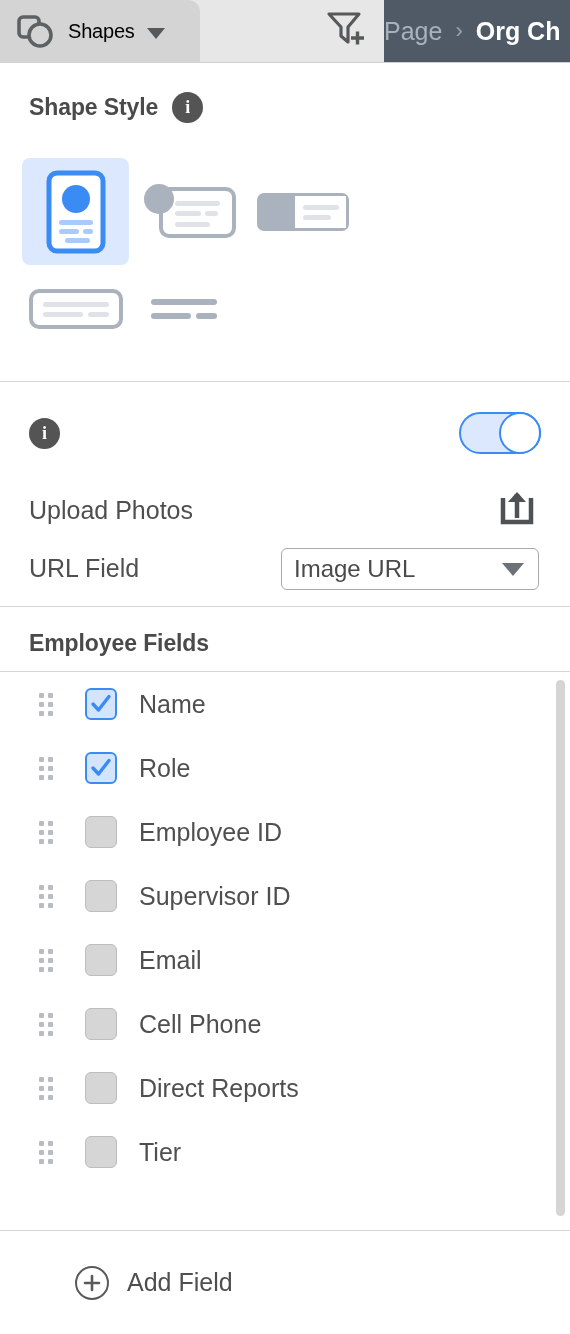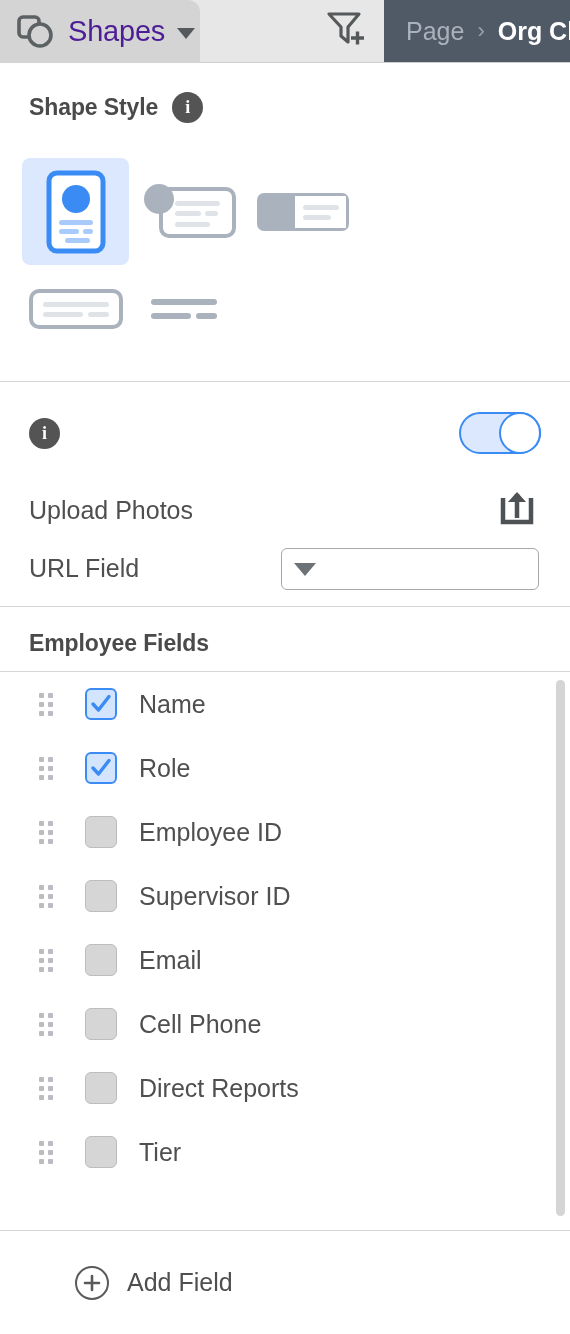--- a/index.html
+++ b/index.html
@@ -21,35 +21,34 @@
   .shapes-btn {
     width:200px; height:63px;
     background:#d4d4d4;
     display:flex; align-items:center; gap:10px;
     padding-left:16px;
     border-top-right-radius:12px;
     cursor:pointer;
   }
   .shapes-icon { width:42px; height:36px; flex:0 0 auto; }
   .shapes-label {
-    font-size:29px; color:#4c1d95; letter-spacing:-0.2px;
+    font-size:20px; color:#000000; letter-spacing:-0.2px;
   }
   .caret-small {
     width:0;height:0;border-left:9px solid transparent;border-right:9px solid transparent;
     border-top:11px solid #55595b; margin-left:2px; margin-top:3px;
   }
   .toolbar-spacer{ flex:1 1 auto; }
   .filter-btn {
     width:76px; display:flex; align-items:center; justify-content:center;
     cursor:pointer;
   }
   .breadcrumb {
     width:186px; background:#505a66;
     display:flex; align-items:center; gap:13px;
-    padding-left:22px;
     font-size:25px; overflow:hidden; white-space:nowrap;
   }
   .bc-page { color:#a9b1bb; }
   .bc-sep  { color:#9aa3ad; font-size:22px; }
   .bc-cur  { color:#ffffff; font-weight:600; }
 
   
   .section { position:absolute; left:0; width:570px; }
   .hr { position:absolute; left:0; width:570px; height:1px; background:#d6d6d6; }
 
@@ -256,20 +255,21 @@
       <svg width="44" height="42" viewBox="0 0 44 42">
         <path d="M8 10 V34 H36 V10" fill="none" stroke="#4e5254" stroke-width="4.5" stroke-linecap="butt"></path>
         <path d="M22 30 V6" stroke="#4e5254" stroke-width="4.5"></path>
         <path d="M13 14 L22 4 L31 14 Z" fill="#4e5254"></path>
       </svg>
     </span>
 
     <span class="row-label" style="position:absolute;left:29px;top:554px;">URL Field</span>
 
     <div class="select-box" style="position:absolute;left:281px;top:548px;">
+      <span class="select-val">Image URL</span>
       <span class="caret-dd"></span>
     </div>
   </div>
 
   <div class="hr" style="top:606px;"></div>
 
   <div class="section">
     <span class="sec-title" style="position:absolute;left:29px;top:630px;">Employee Fields</span>
   </div>
   <div class="hr" style="top:671px;"></div>

